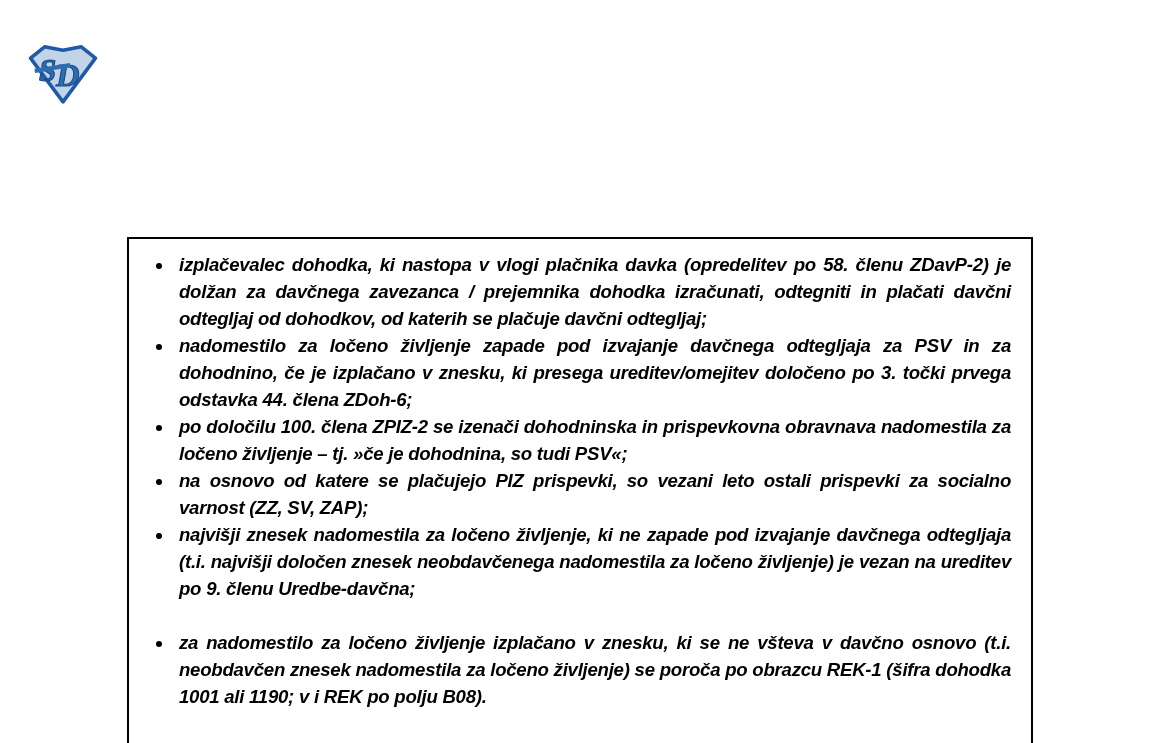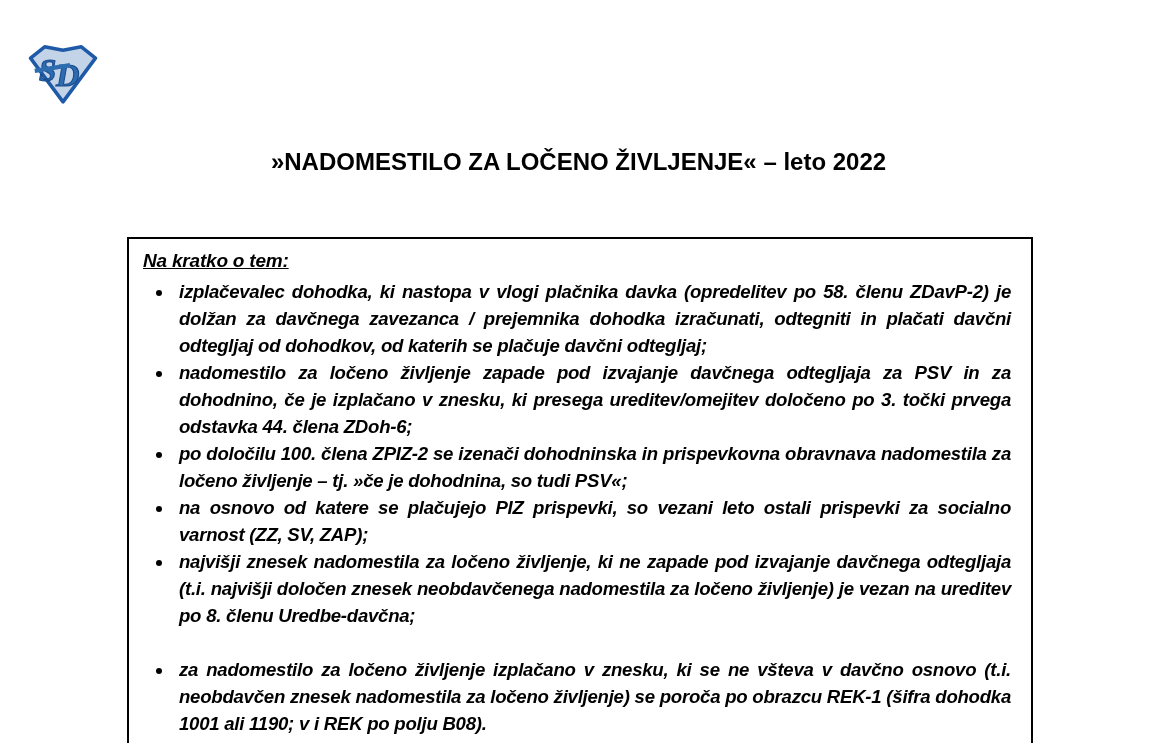--- a/index.html
+++ b/index.html
@@ -71,27 +71,25 @@
 
   <div class="logo">
     <svg viewBox="0 0 100 85" width="72" height="60">
       <path d="M4,20 L24,4 L50,9 L76,4 L96,20 L50,82 Z" fill="#c3d3e8" stroke="#1e5aa8" stroke-width="5" stroke-linejoin="round"></path>
       <text x="16" y="52" font-family="Liberation Serif, serif" font-size="44" font-weight="bold" font-style="italic" fill="#2e6cb0" stroke="#17498c" stroke-width="1.5">S</text>
       <text x="40" y="60" font-family="Liberation Serif, serif" font-size="46" font-weight="bold" font-style="italic" fill="#2e6cb0" stroke="#17498c" stroke-width="1.5">D</text>
       <path d="M10,38 L60,30" stroke="#2e6cb0" stroke-width="6" fill="none"></path>
     </svg>
   </div>
 
-  <div class="doc-title">»NADOMESTILO ZA LOČENO ŽIVLJENJE« – leto 2022</div>
 
   <div class="info-box">
-    <span class="box-heading">Na kratko o tem:</span>
     <ul class="bullet-list">
         <li>izplačevalec dohodka, ki nastopa v vlogi plačnika davka (opredelitev po 58. členu ZDavP-2) je dolžan za davčnega zavezanca / prejemnika dohodka izračunati, odtegniti in plačati davčni odtegljaj od dohodkov, od katerih se plačuje davčni odtegljaj;</li>
         <li>nadomestilo za ločeno življenje zapade pod izvajanje davčnega odtegljaja za PSV in za dohodnino, če je izplačano v znesku, ki presega ureditev/omejitev določeno po 3. točki prvega odstavka 44. člena ZDoh-6;</li>
         <li>po določilu 100. člena ZPIZ-2 se izenači dohodninska in prispevkovna obravnava nadomestila za ločeno življenje – tj. »če je dohodnina, so tudi PSV«;</li>
         <li>na osnovo od katere se plačujejo PIZ prispevki, so vezani leto ostali prispevki za socialno varnost (ZZ, SV, ZAP);</li>
-        <li>najvišji znesek nadomestila za ločeno življenje, ki ne zapade pod izvajanje davčnega odtegljaja (t.i. najvišji določen znesek neobdavčenega nadomestila za ločeno življenje) je vezan na ureditev po 8. členu Uredbe-davčna;</li>
+        <li>najvišji znesek nadomestila za ločeno življenje, ki ne zapade pod izvajanje davčnega odtegljaja (t.i. najvišji določen znesek neobdavčenega nadomestila za ločeno življenje) je vezan na ureditev po 9. členu Uredbe-davčna;</li>
         <li>za nadomestilo za ločeno življenje izplačano v znesku, ki se ne všteva v davčno osnovo (t.i. neobdavčen znesek nadomestila za ločeno življenje) se poroča po obrazcu REK-1 (šifra dohodka 1001 ali 1190; v i REK po polju B08).</li>
       </ul>
   </div>
 
 </div>
 
 </body></html>

